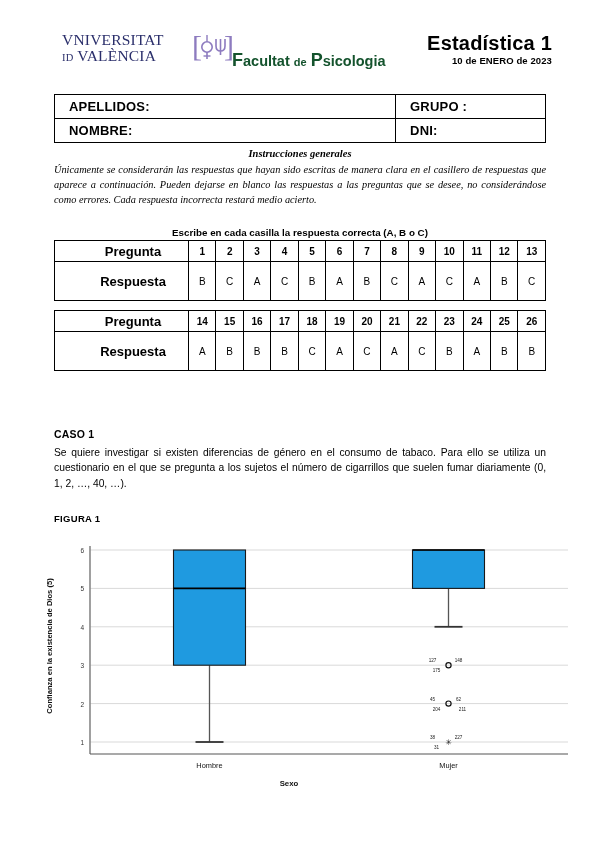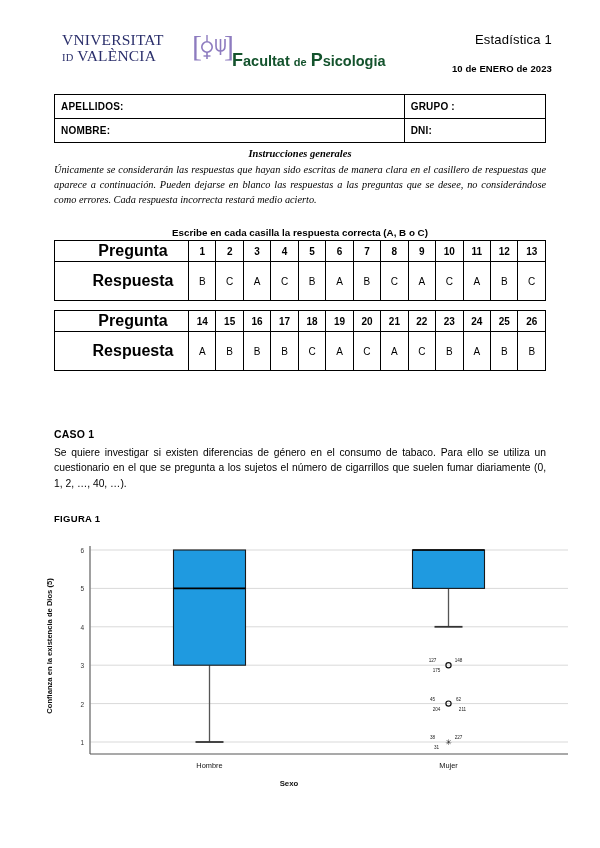--- a/index.html
+++ b/index.html
@@ -75,45 +75,45 @@
   .fac .norm { font-weight: bold; font-size: 14.5px; }
 
   .title-block {
     position: absolute;
     right: 0;
     top: 2px;
     text-align: right;
     width: 180px;
   }
   .exam-title {
-    font-size: 13px;
-    font-weight: normal;
+    font-size: 20px;
+    font-weight: bold;
     letter-spacing: .2px;
   }
   .exam-date {
     font-size: 9.5px;
     font-weight: bold;
-    margin-top: 16px;
+    margin-top: 0;
     letter-spacing: .1px;
   }
 
   
   .idtable {
     position: absolute;
     left: 54px;
     top: 94px;
     width: 492px;
     border-collapse: collapse;
   }
   .idtable td {
     border: 1.2px solid #000;
     height: 19px;
-    font-size: 10px;
-    font-weight: bold;
-    padding: 2px 6px;
+    font-size: 13px;
+    font-weight: bold;
+    padding: 2px 14px;
     vertical-align: middle;
     letter-spacing: .2px;
     margin-top: 28px;
   }
 
   
   .instr-title {
     position: absolute;
     left: 0; top: 148px;
     width: 600px;
@@ -155,21 +155,21 @@
   .anskey td {
     border: 1.1px solid #000;
     text-align: center;
     font-size: 10px;
     height: 18px;
     vertical-align: middle;
   }
   .anskey td.lbl {
     width: 108px;
     font-weight: bold;
-    font-size: 16px;
+    font-size: 13px;
     padding-left: 24px;
   }
   .anskey tr.qrow td { font-weight: bold; }
   .anskey tr.arow td { height: 36px; font-weight: normal; }
   .anskey tr.arow td.lbl { font-weight: bold; }
   .spacer-row td {
     border: none;
     height: 7px;
   }
 

